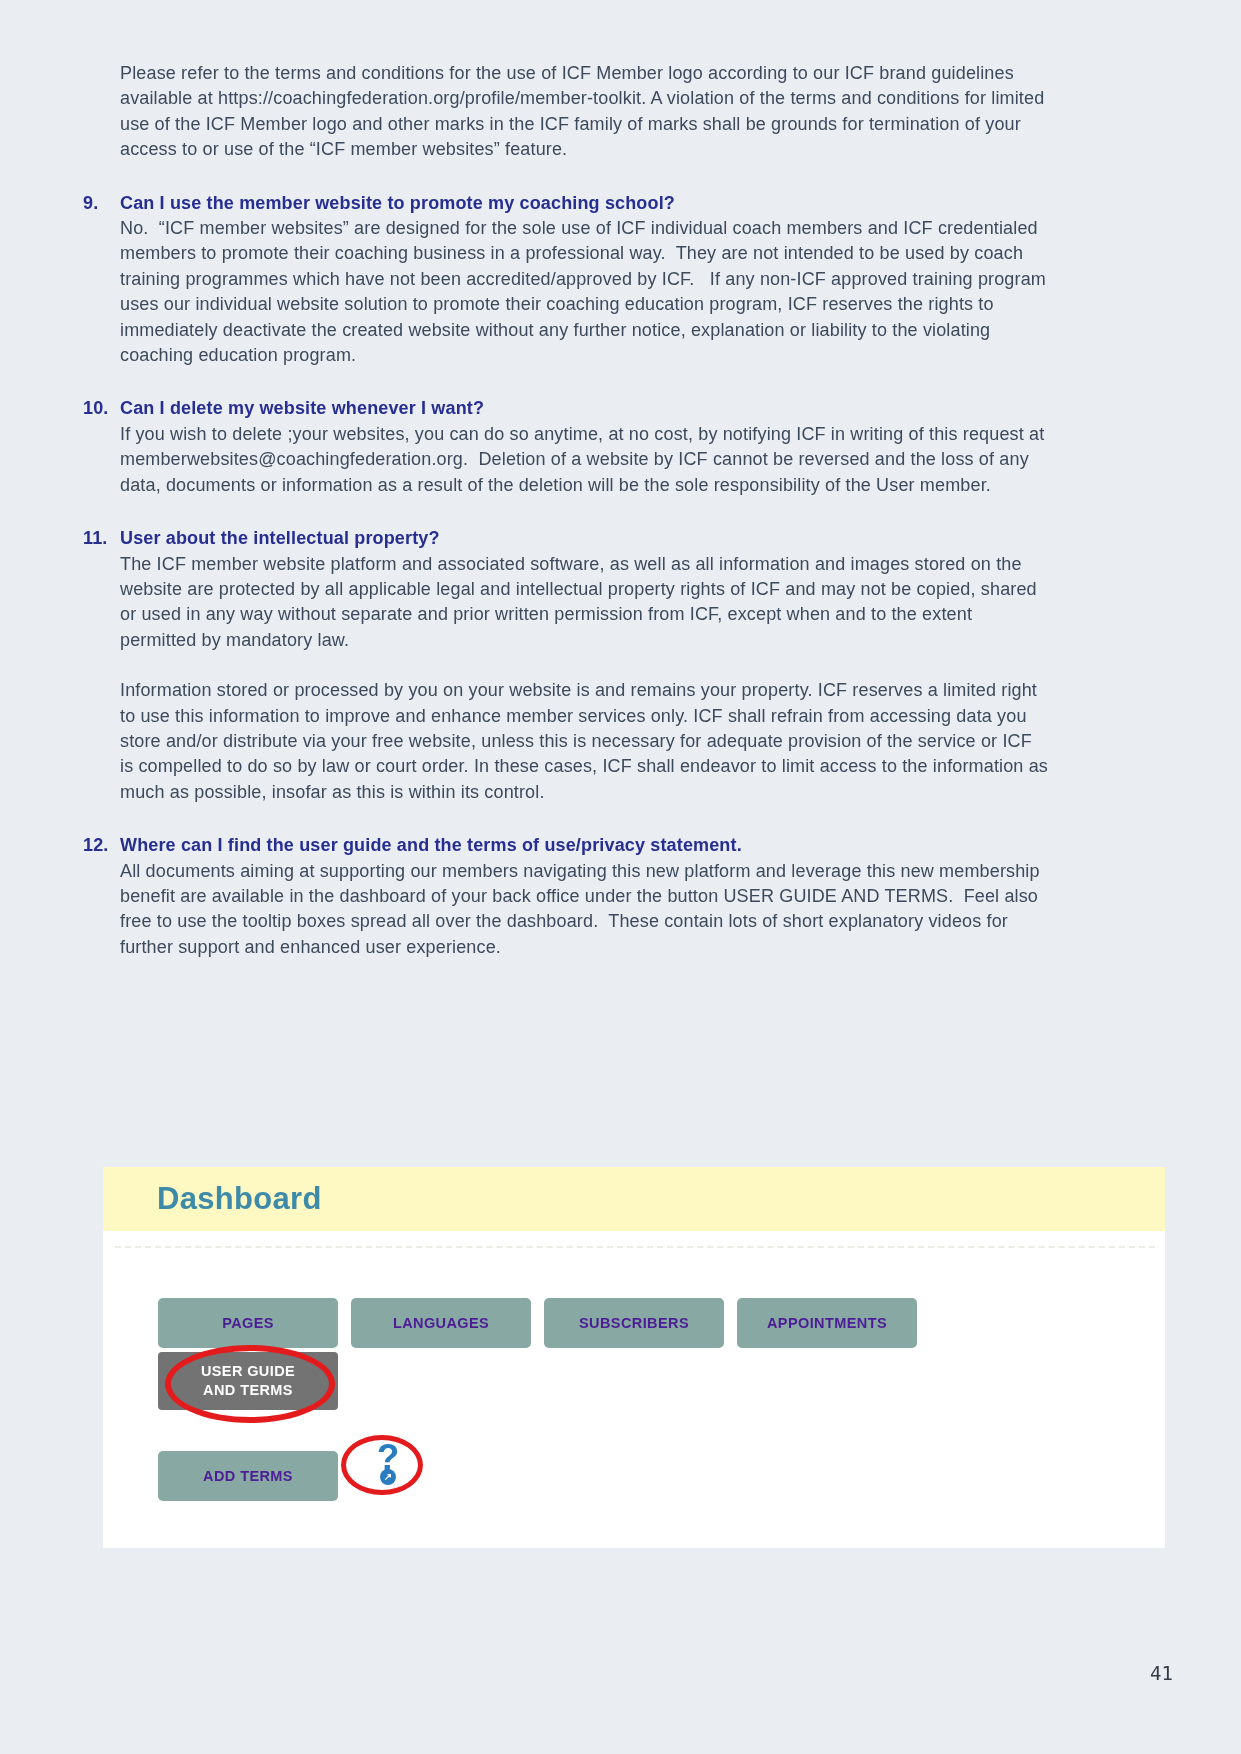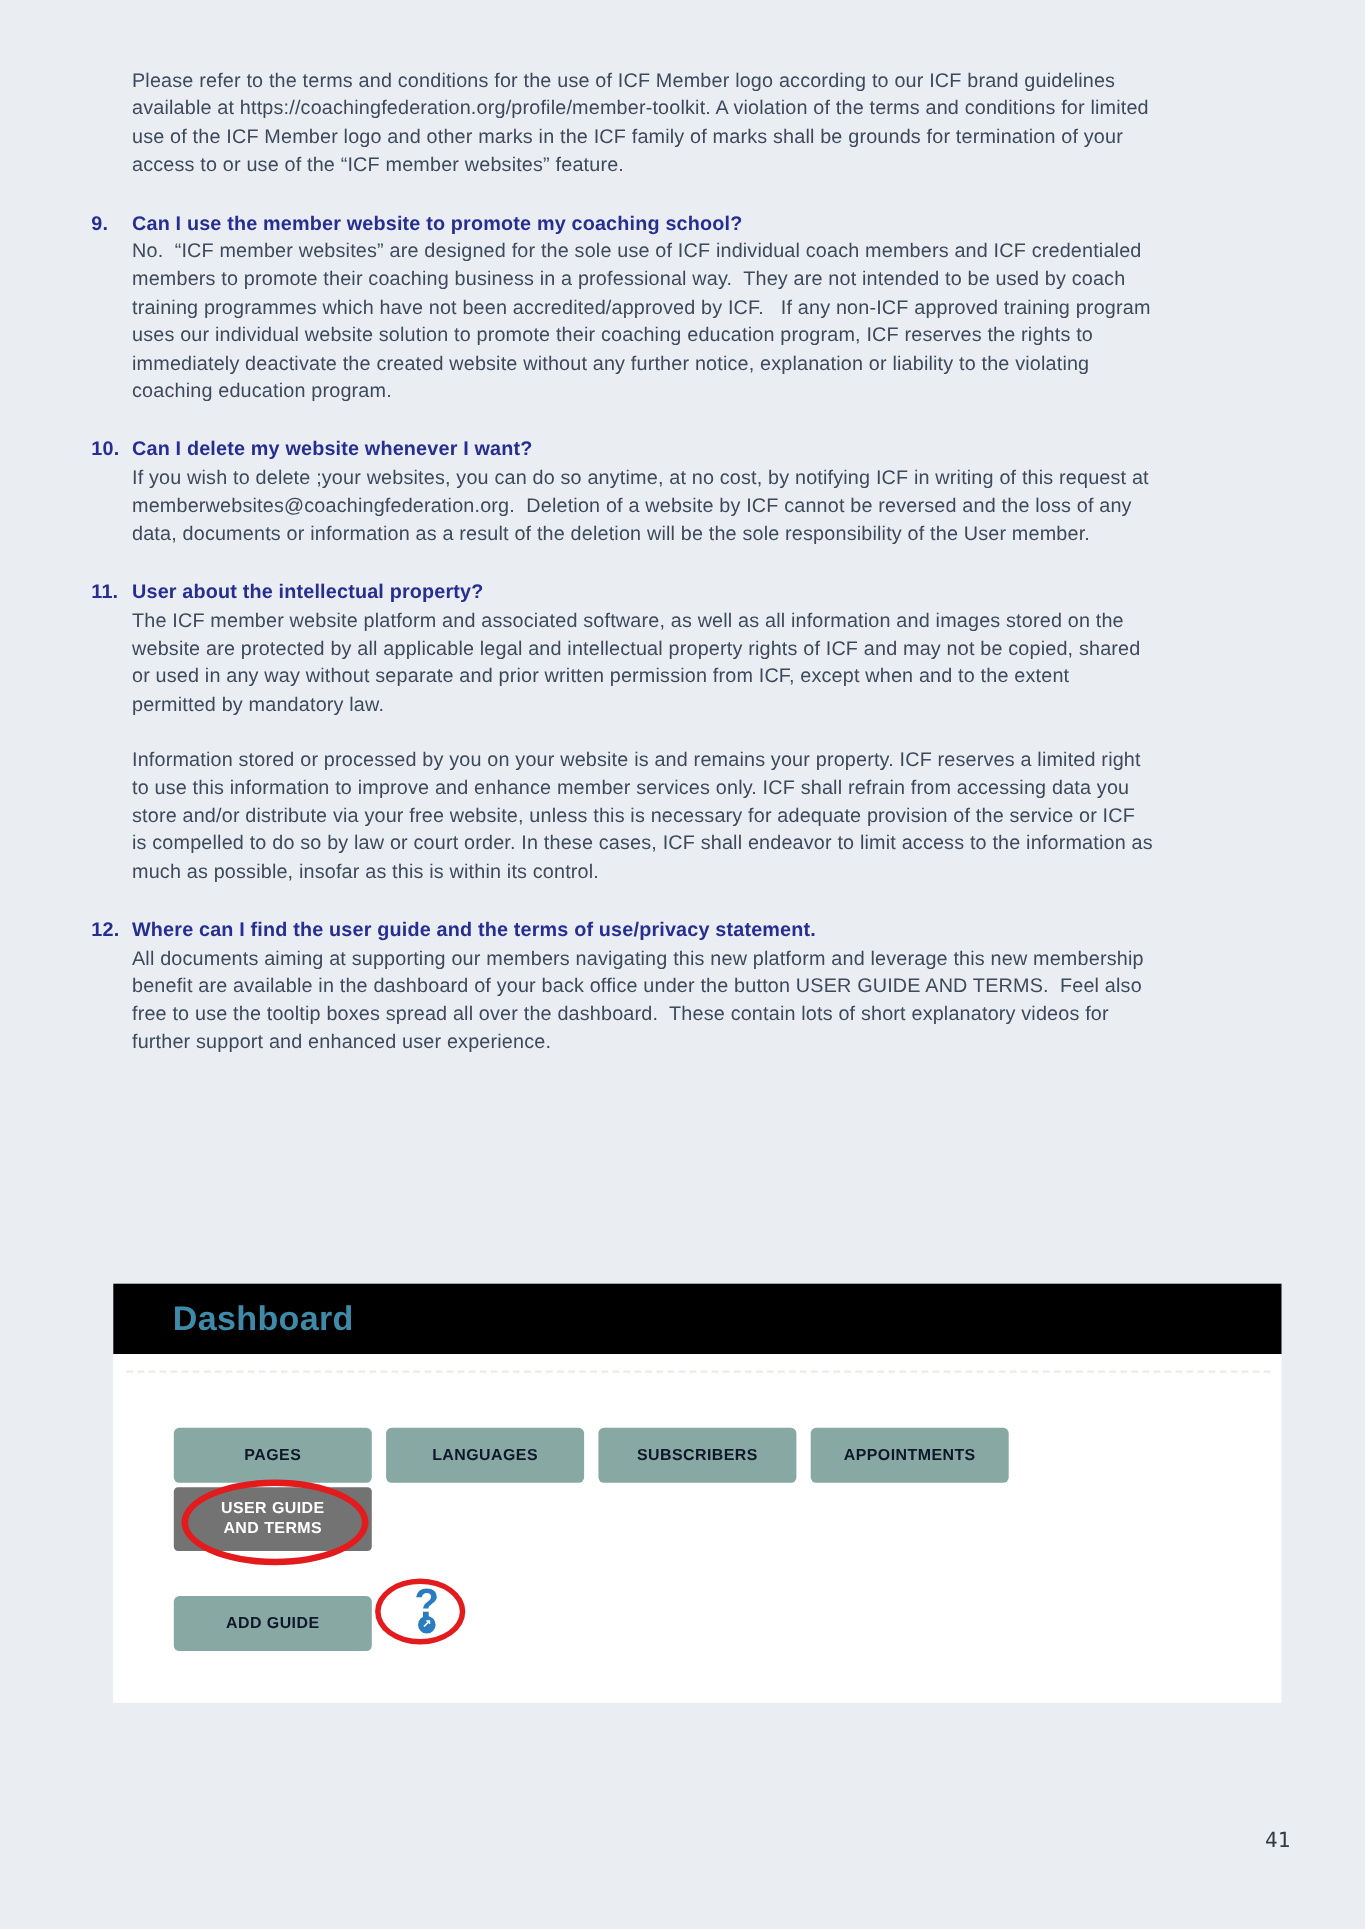--- a/index.html
+++ b/index.html
@@ -29,38 +29,38 @@
     font-weight:bold;color:#262e91;
   }
   .faq-answer{margin:0;white-space:pre-wrap;}
   .faq-answer + .faq-answer{margin-top:25px;}
 
   
   .screenshot{
     position:absolute;left:103px;top:1167px;width:1062px;height:381px;margin:0;
   }
   .ss-header{
-    height:64px;background:#000000;
+    height:64px;background:#fef9c3;
     display:flex;align-items:center;padding-left:54px;box-sizing:border-box;
   }
   .ss-title{
     color:#3d8ba9;font-weight:bold;font-size:31px;letter-spacing:0.3px;
   }
   .ss-body{
     position:relative;height:317px;background:#ffffff;
   }
   .ss-line{
     position:absolute;top:15px;left:12px;right:10px;
     border-top:2px dashed #edebe5;
   }
   .btn-row{
     position:absolute;top:67px;left:55px;display:flex;gap:13px;
   }
   .teal-btn{
-    width:180px;height:50px;background:#87a8a3;color:#0f172a;
+    width:180px;height:50px;background:#87a8a3;color:#4c1d95;
     border:none;border-radius:5px;
     font-family:"Liberation Sans",sans-serif;
     font-size:14.5px;font-weight:bold;letter-spacing:0.4px;
     display:flex;align-items:center;justify-content:center;
     cursor:pointer;
   }
   .navy-btn{
     position:absolute;top:121px;left:55px;width:180px;height:58px;
     background:#737373;color:#ffffff;border:none;border-radius:4px;
     font-family:"Liberation Sans",sans-serif;
@@ -147,21 +147,21 @@
         <button class="teal-btn">SUBSCRIBERS</button>
         <button class="teal-btn">APPOINTMENTS</button>
       </div>
 
       <button class="navy-btn">
         <span>USER GUIDE</span>
         <span>AND TERMS</span>
       </button>
       <div class="red-ellipse ellipse-user-guide"></div>
 
-      <button class="teal-btn add-page">ADD GUIDE</button>
+      <button class="teal-btn add-page">ADD TERMS</button>
 
       <div class="help-icon">
         <span class="q-mark">?</span>
         <span class="q-dot-badge">
           <span class="q-bolt">↗</span>
         </span>
       </div>
       <div class="red-ellipse ellipse-help"></div>
     </div>
   </figure>

